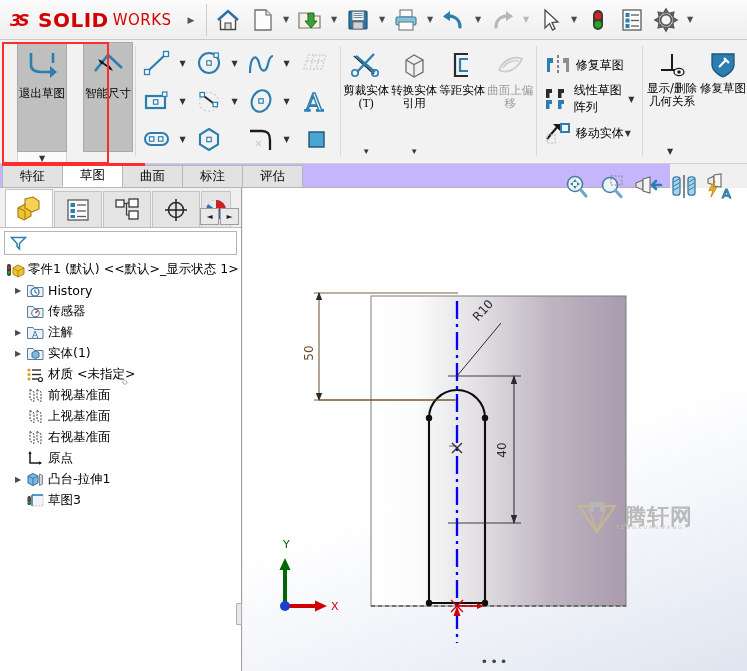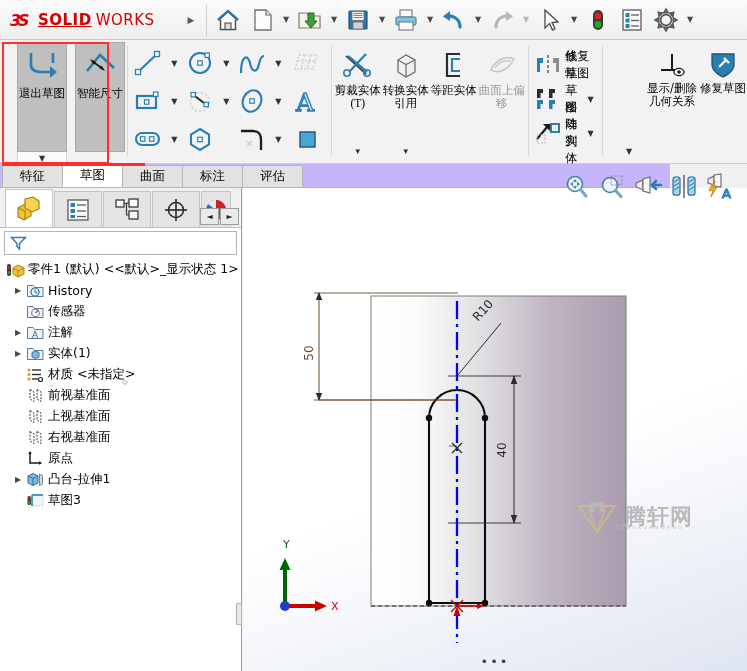--- a/index.html
+++ b/index.html
@@ -16,21 +16,21 @@
   .topbar {
     position: absolute; left: 0; top: 0; width: 747px; height: 40px;
     background: linear-gradient(#fbfbfb, #eeeeee);
     border-bottom: 1px solid #c8c8c8;
     display: flex; align-items: center;
   }
   .sw-logo {
     display: flex; align-items: center; gap: 4px;
     padding-left: 10px; width: 180px; height: 40px;
   }
-  .sw-logo .sw1 { color:#d40000; font-weight:bold; font-size:15px; letter-spacing:0.5px;text-decoration:underline;}
+  .sw-logo .sw1 { color:#d40000; font-weight:bold; font-size:20px; letter-spacing:0.5px;}
   .sw-logo .sw2 { color:#d40000; font-weight:normal; font-size:15px; letter-spacing:0.5px;}
   .menu-arrow {
     width: 22px; text-align:center; color:#555; font-size: 9px;
   }
   .topsep { width:1px; height:32px; background:#cfcfcf; margin:0 4px; }
   .tb-item { display:flex; align-items:center; height:40px; }
   .tb-ico { width:34px; height:34px; display:flex; align-items:center; justify-content:center; }
   .tb-drop { width:14px; text-align:center; color:#4a4a4a; font-size:8px; cursor:default; }
   .tb-drop.dis { color:#b9b9b9; }
 
@@ -324,21 +324,21 @@
           <svg width="38" height="34" viewBox="0 0 38 34">
             <path d="M8 4 L8 16 C8 21 13 23 19 23 L27 23" fill="none" stroke="#2b7fb0" stroke-width="2.6"></path>
             <path d="M30 4 L30 14" fill="none" stroke="#2b7fb0" stroke-width="2.6"></path>
             <path d="M27 17 L34 23 L27 29 Z" fill="#2b7fb0"></path>
           </svg>
           <div class="lbl">退出草图</div>
         </div>
         <div class="bigbtn-dd">▼</div>
       </div>
 
-      <div class="bigbtn-wrap" style="margin-left:8px;gap:12px;">
+      <div class="bigbtn-wrap" style="margin-left:16px;gap:12px;">
         <div class="bigbtn">
           <svg width="38" height="34" viewBox="0 0 38 34">
             <path d="M6 22 L19 6 L33 19" fill="none" stroke="#2b7fb0" stroke-width="2.6"></path>
             <path d="M11 12 L22 20" fill="none" stroke="#161616" stroke-width="1.7"></path>
             <path d="M9 10 L15 13 L12.5 15.5 Z" fill="#161616"></path>
             <path d="M24 22 L18 19 L20.5 16.5 Z" fill="#161616"></path>
           </svg>
           <div class="lbl">智能尺寸</div>
         </div>
         <div class="bigbtn-dd">▼</div>
@@ -539,21 +539,21 @@
         </div>
         <div class="ltxt">移动实体</div>
         <div class="ldd">▼</div>
       </div>
     </div>
 
     <div class="rsep"></div>
 
     <div class="rgroup" style="position:relative; padding-top:4px;">
 
-      <div class="midbtn" style="width:54px;margin-left:41px;">
+      <div class="midbtn" style="width:54px;">
         <svg width="36" height="30" viewBox="0 0 36 30">
           <line x1="18" y1="4" x2="18" y2="20" stroke="#1a1a1a" stroke-width="2"></line>
           <line x1="7" y1="20" x2="29" y2="20" stroke="#1a1a1a" stroke-width="2"></line>
           <ellipse cx="25" cy="22" rx="5" ry="3.6" fill="#fdfdfd" stroke="#1a1a1a" stroke-width="1.3"></ellipse>
           <circle cx="25" cy="22" r="1.8" fill="#1a1a1a"></circle>
         </svg>
         <div class="mlbl" style="width:56px;">显示/删除几何关系</div>
       </div>
 
       <div class="midbtn" style="width:48px;">

